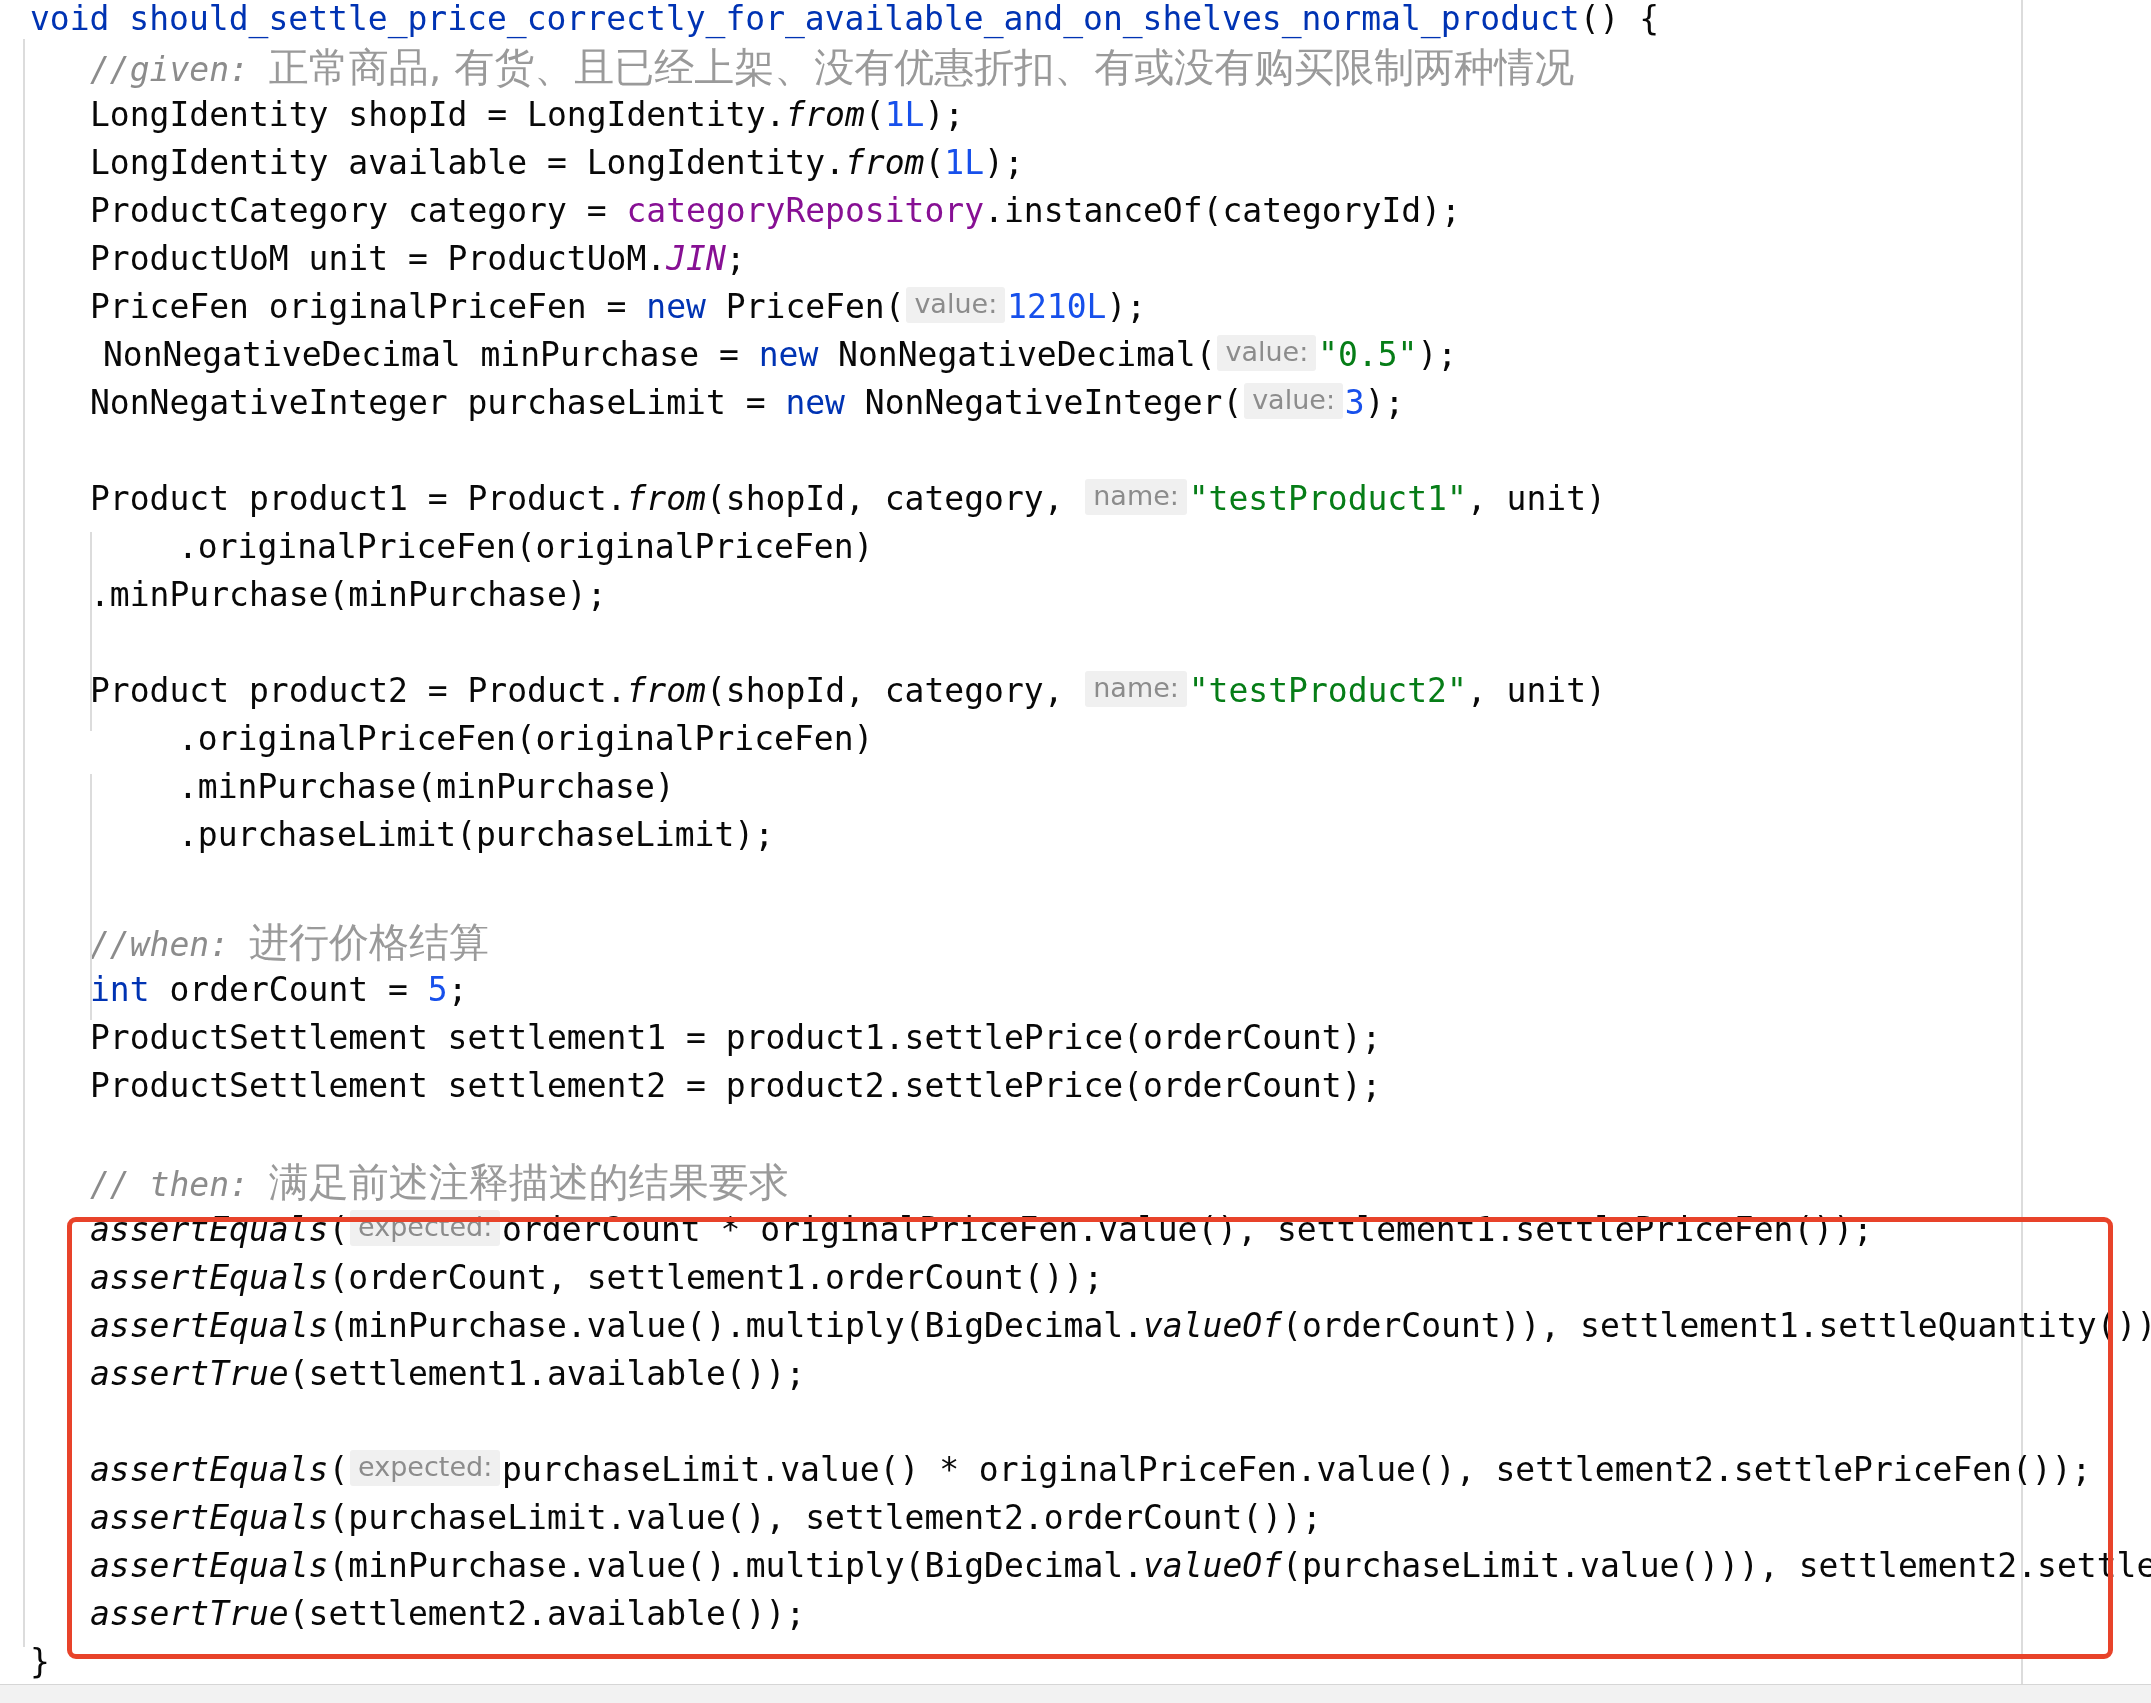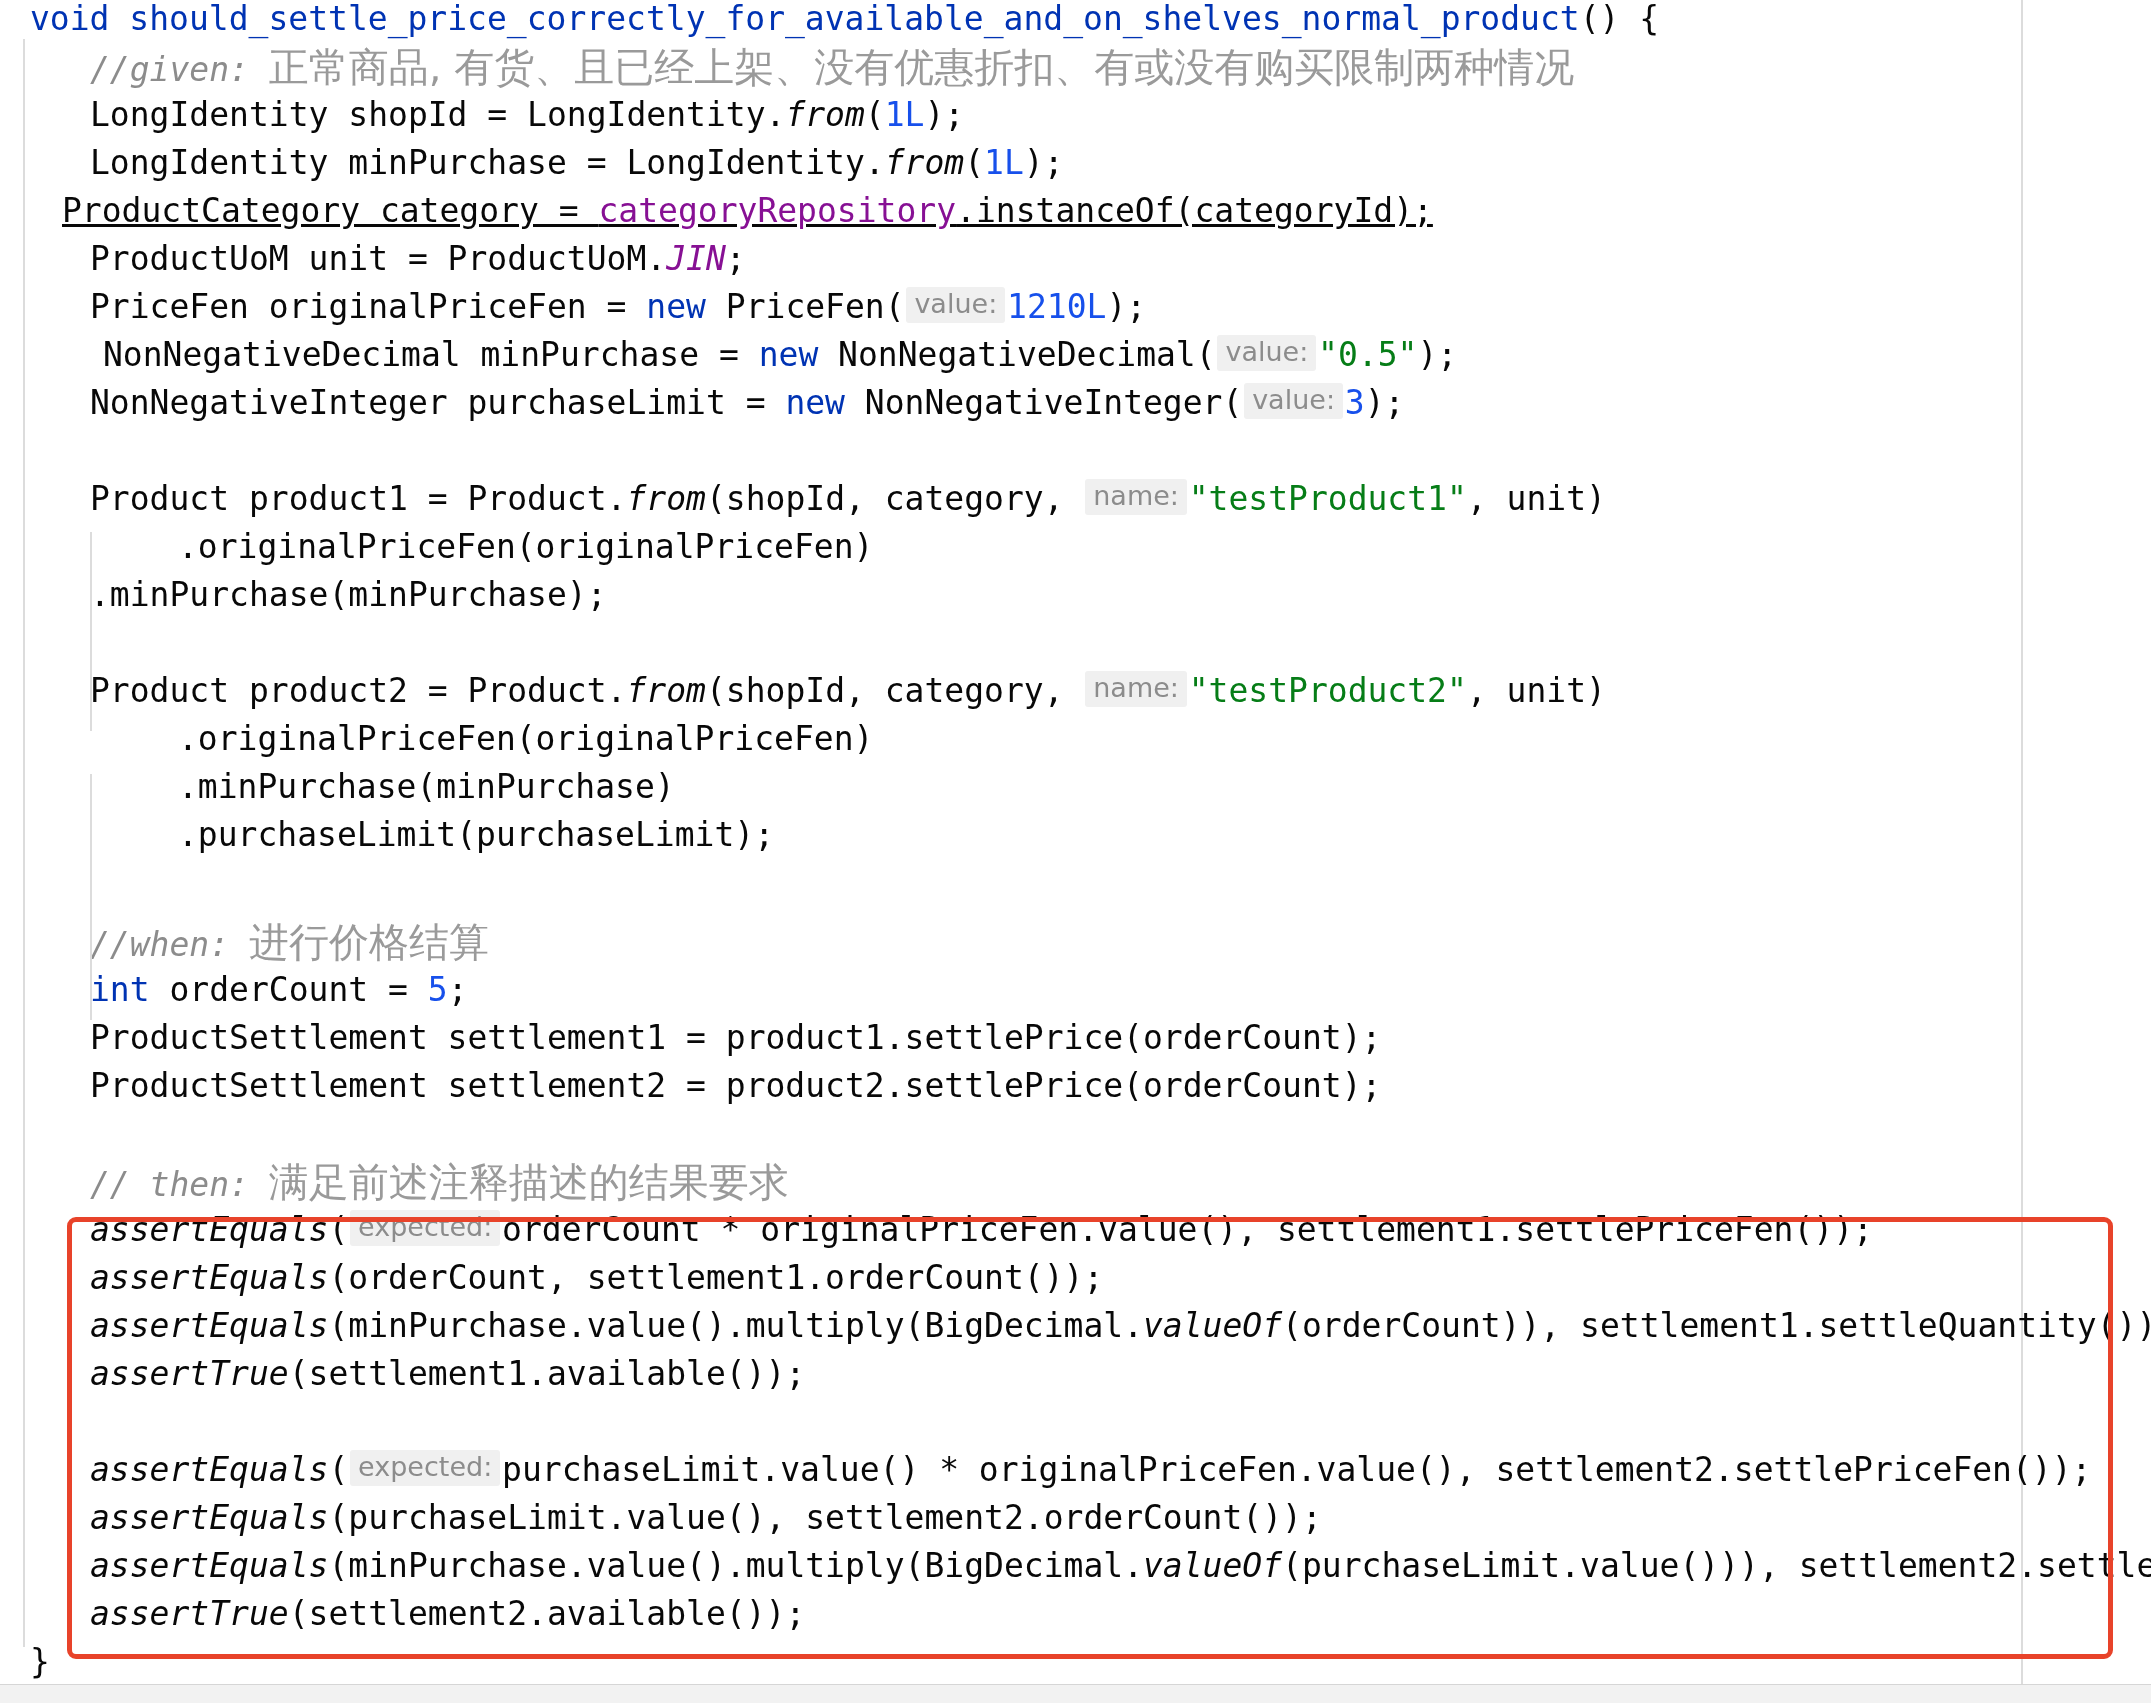--- a/index.html
+++ b/index.html
@@ -111,22 +111,22 @@
 <div id="editor">
 
   <div class="margin-guide" id="margin-guide" style="left: 2021px;"></div>
 
   <div class="indent-guide" id="body-guide" style="left: 23px; top: 39px; height: 1608px;"></div>
 
   <div class="code" id="code-root" style="top: -5.4px;">
       <div class="line" style="padding-left: 30px;"><span class="txt kw">void</span><span class="txt plain"> </span><span class="txt kw">should_settle_price_correctly_for_available_and_on_shelves_normal_product</span><span class="txt plain">() {</span></div>
       <div class="line" style="padding-left: 90px;"><span class="txt cmt">//given:</span><span class="txt plain"> </span><span class="txt cmt-cn">正常商品, 有货、且已经上架、没有优惠折扣、有或没有购买限制两种情况</span></div>
       <div class="line" style="padding-left: 90px;"><span class="txt plain">LongIdentity shopId = LongIdentity.</span><span class="txt mname-it">from</span><span class="txt plain">(</span><span class="txt num">1L</span><span class="txt plain">);</span></div>
-      <div class="line" style="padding-left: 90px;"><span class="txt plain">LongIdentity minPurchase = LongIdentity.</span><span class="txt mname-it">from</span><span class="txt plain">(</span><span class="txt num">1L</span><span class="txt plain">);</span></div>
-      <div class="line" style="padding-left: 62px; text-decoration: underline;"><span class="txt plain">ProductCategory category = </span><span class="txt field">categoryRepository</span><span class="txt plain">.instanceOf(categoryId);</span></div>
+      <div class="line" style="padding-left: 90px;"><span class="txt plain">LongIdentity available = LongIdentity.</span><span class="txt mname-it">from</span><span class="txt plain">(</span><span class="txt num">1L</span><span class="txt plain">);</span></div>
+      <div class="line" style="padding-left: 90px;"><span class="txt plain">ProductCategory category = </span><span class="txt field">categoryRepository</span><span class="txt plain">.instanceOf(categoryId);</span></div>
       <div class="line" style="padding-left: 90px;"><span class="txt plain">ProductUoM unit = ProductUoM.</span><span class="txt field static-it">JIN</span><span class="txt plain">;</span></div>
       <div class="line" style="padding-left: 90px;"><span class="txt plain">PriceFen originalPriceFen = </span><span class="txt kw">new</span><span class="txt plain"> PriceFen(</span><span class="hint">value:</span><span class="txt num">1210L</span><span class="txt plain">);</span></div>
       <div class="line" style="padding-left: 103px;"><span class="txt plain">NonNegativeDecimal minPurchase = </span><span class="txt kw">new</span><span class="txt plain"> NonNegativeDecimal(</span><span class="hint">value:</span><span class="txt str">"0.5"</span><span class="txt plain">);</span></div>
       <div class="line" style="padding-left: 90px;"><span class="txt plain">NonNegativeInteger purchaseLimit = </span><span class="txt kw">new</span><span class="txt plain"> NonNegativeInteger(</span><span class="hint">value:</span><span class="txt num">3</span><span class="txt plain">);</span></div>
       <div class="line" style="padding-left: 90px;">&nbsp;</div>
       <div class="line" style="padding-left: 90px;"><span class="txt plain">Product product1 = Product.</span><span class="txt mname-it">from</span><span class="txt plain">(shopId, category, </span><span class="hint">name:</span><span class="txt str">"testProduct1"</span><span class="txt plain">, unit)</span></div>
       <div class="line" style="padding-left: 178px;"><span class="txt plain">.originalPriceFen(originalPriceFen)</span></div>
       <div class="line" style="padding-left: 90px;"><span class="txt plain">.minPurchase(minPurchase);</span></div>
       <div class="line" style="padding-left: 90px;">&nbsp;</div>
       <div class="line" style="padding-left: 90px;"><span class="txt plain">Product product2 = Product.</span><span class="txt mname-it">from</span><span class="txt plain">(shopId, category, </span><span class="hint">name:</span><span class="txt str">"testProduct2"</span><span class="txt plain">, unit)</span></div>

